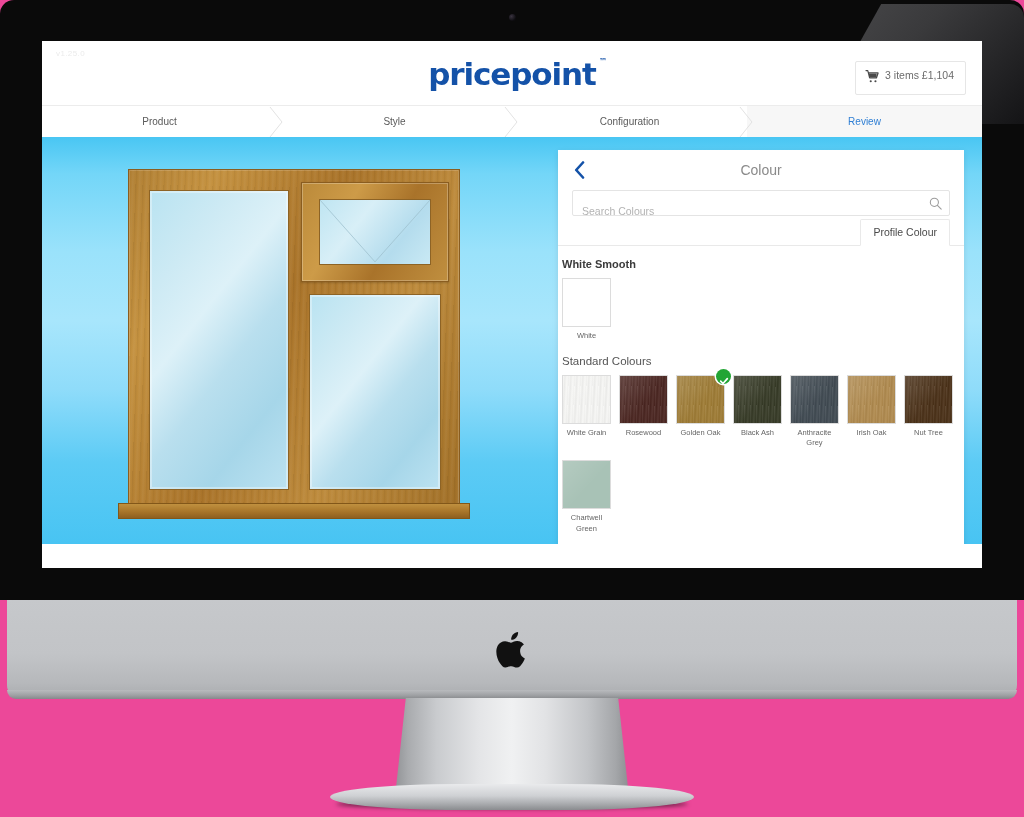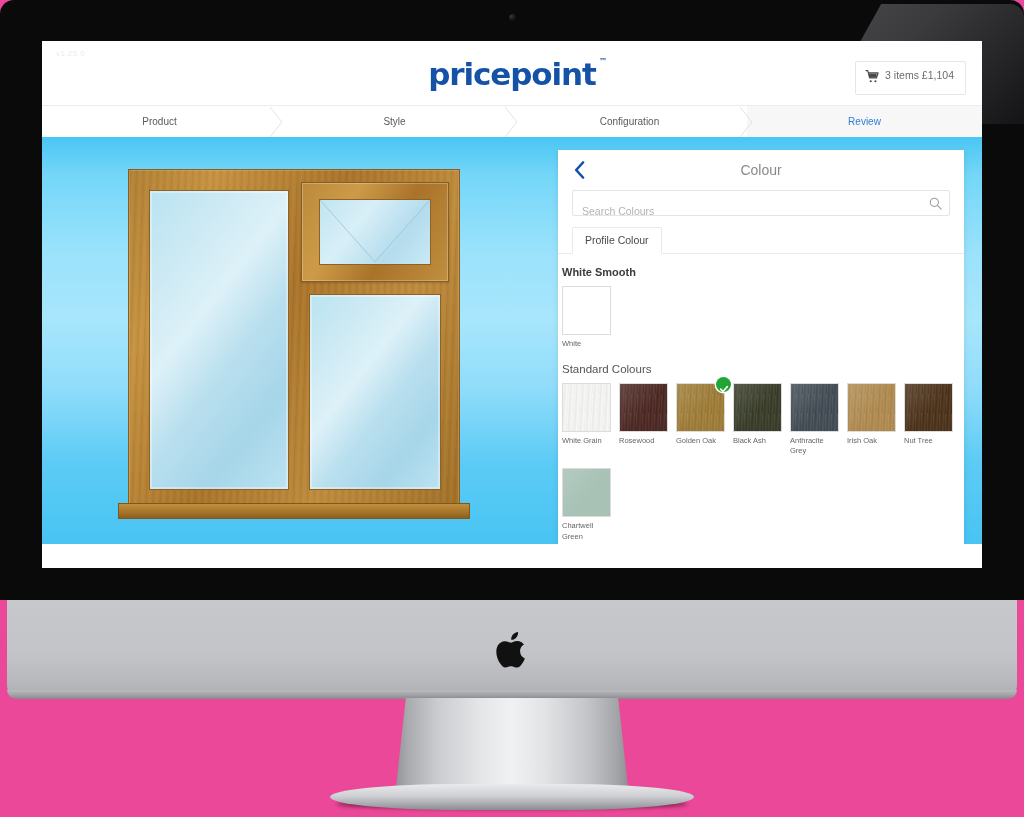--- a/index.html
+++ b/index.html
@@ -191,22 +191,22 @@
   .search-box input {
     width: 100%; height: 100%; border: 0; outline: 0;
     padding: 0 30px 0 9px; font-size: 10.5px; color: #555;
     font-family: "Liberation Sans", sans-serif; background: transparent; margin-top: 8px;
   }
   .search-box input::placeholder { color: #b3b3b3; }
   .search-icon-btn {
     position: absolute; right: 7px; top: 5px; color: #9b9b9b;
   }
   .tab-row {
-    margin-top: 10px; padding: 0 14px;
-    border-bottom: 1px solid #e9e9e9; display: flex;
+    margin-top: 2px; padding: 0 14px;
+    border-bottom: 1px solid #e9e9e9; display: flex; justify-content: flex-end;
   }
   .tab {
     padding: 6px 12px 7px; font-size: 10.5px; color: #4a4a4a;
     border: 1px solid #e9e9e9; border-bottom: 1px solid #fff;
     border-radius: 2px 2px 0 0; background: #fff;
     position: relative; top: 1px;
   }
   .panel-body { padding: 12px 4px 0; }
   .group-title-big {
     font-size: 11px; color: #3b3b3b; font-weight: bold; margin-bottom: 8px;
@@ -235,21 +235,21 @@
     width: 15px; height: 15px; border-radius: 50%;
     background: #22a534;
     box-shadow: 0 0 0 1.5px #fff;
   }
   .check-glyph {
     position: absolute; right: -4.5px; top: -4px;
     width: 10px; height: 10px; z-index: 2; color: #fff;
   }
   .swatch-label {
     margin-top: 4px; font-size: 7.5px; line-height: 1.35;
-    color: #666; word-break: break-word;
+    color: #666; word-break: break-word; text-align: center;
   }
   .white-swatch {
     width: 49px; height: 49px; background: #fff; border: 1px solid #dcdcdc;
   }
   .divider-soft { height: 1px; background: #efefef; margin: 2px 0 8px; }
 </style>
 </head>
 <body>
 
 <div id="imac">

